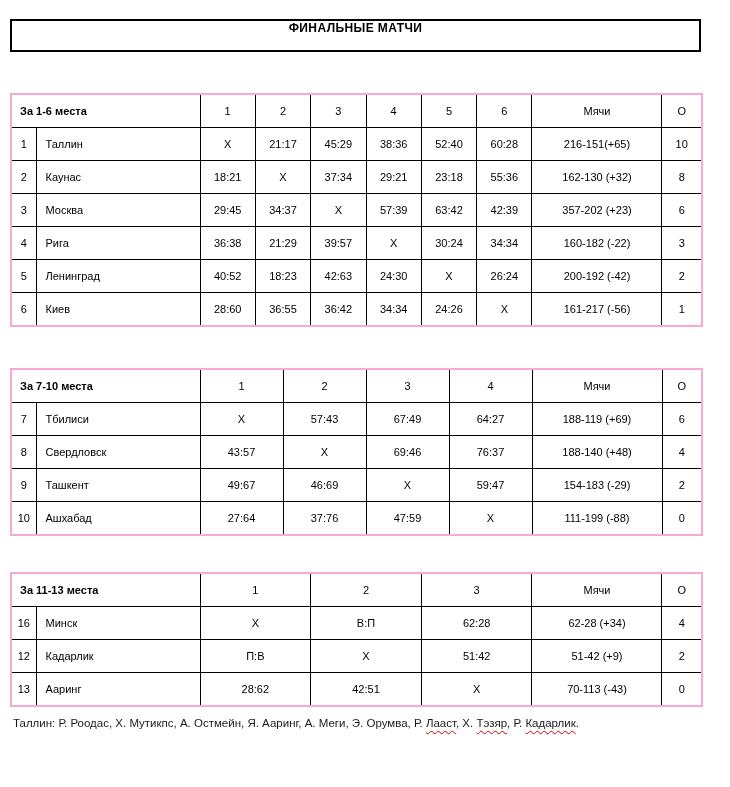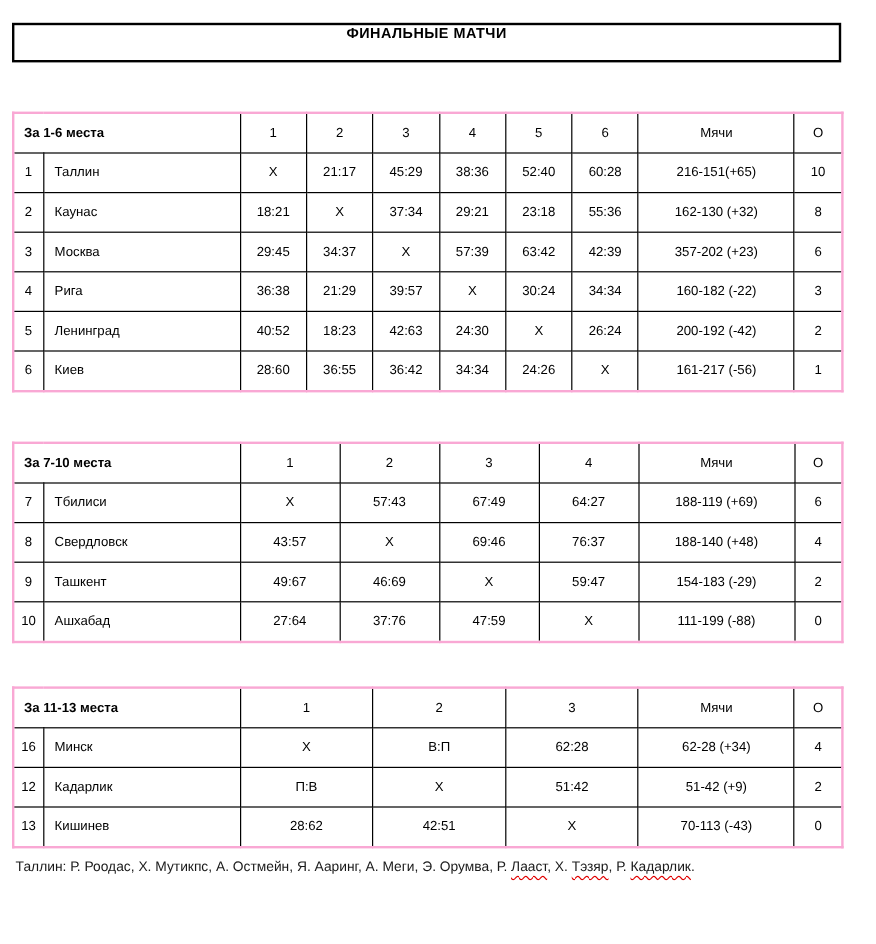--- a/index.html
+++ b/index.html
@@ -283,21 +283,21 @@
           <td>12</td>
           <td class="team-cell">Кадарлик</td>
           <td>П:В</td>
           <td>X</td>
           <td>51:42</td>
           <td>51-42 (+9)</td>
           <td>2</td>
         </tr>
         <tr>
           <td>13</td>
-          <td class="team-cell">Кишинев</td>
+          <td class="team-cell">Ааринг</td>
           <td>28:62</td>
           <td>42:51</td>
           <td>X</td>
           <td>70-113 (-43)</td>
           <td>0</td>
         </tr>
       </tbody>
     </table>
 
   <div class="footer">

